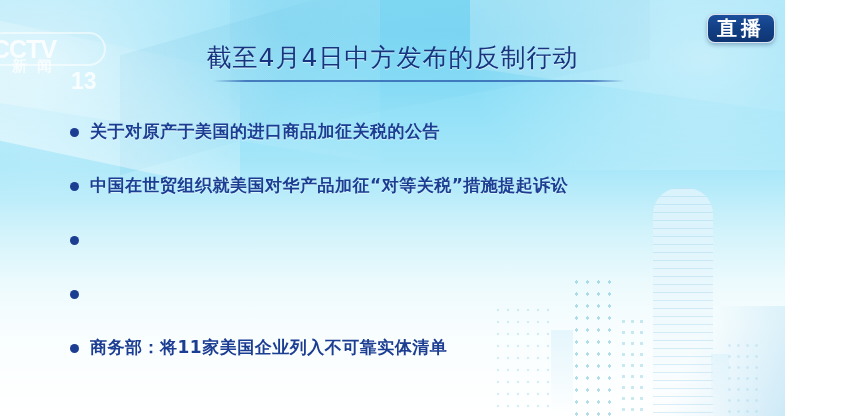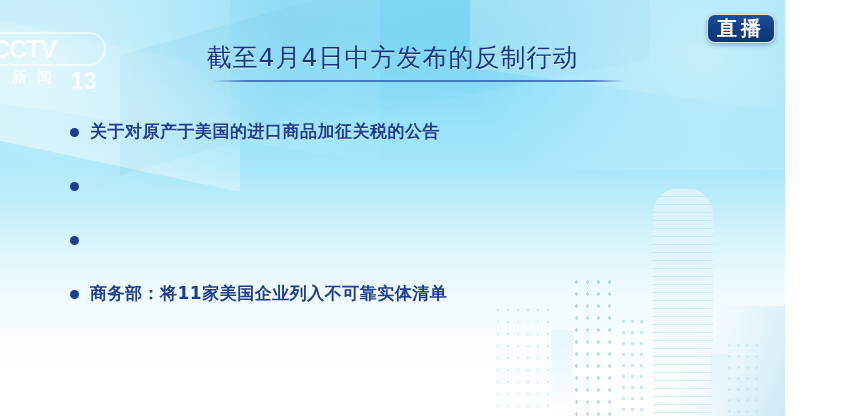--- a/index.html
+++ b/index.html
@@ -181,21 +181,21 @@
     position: absolute;
     left: 85px; top: 4px;
     font-size: 23px;
     font-weight: bold;
     color: rgba(255,255,255,0.80);
     font-family: "Liberation Sans", sans-serif;
     margin-top: 32px;
   }
   .logo-sub {
     position: absolute;
-    left: 26px; top: 36px;
+    left: 26px; top: 25px;
     font-size: 15px;
     font-weight: bold;
     letter-spacing: 10px;
     color: rgba(255,255,255,0.72);
   }
 
   
   .live-badge {
     position: absolute;
     right: 10px;
@@ -312,20 +312,24 @@
   </div>
   <div class="title-rule"></div>
 
   <div class="list">
     <div class="row">
       <span class="dot"></span>
       <span class="row-text">关于对原产于美国的进口商品加征关税的公告</span>
     </div>
     <div class="row">
       <span class="dot"></span>
+      <span class="row-text">中国在世贸组织就美国对华产品加征“对等关税”措施提起诉讼</span>
+    </div>
+    <div class="row">
+      <span class="dot"></span>
     </div>
     <div class="row">
       <span class="dot"></span>
     </div>
     <div class="row">
       <span class="dot"></span>
       <span class="row-text">商务部：将11家美国企业列入不可靠实体清单</span>
     </div>
   </div>
 

